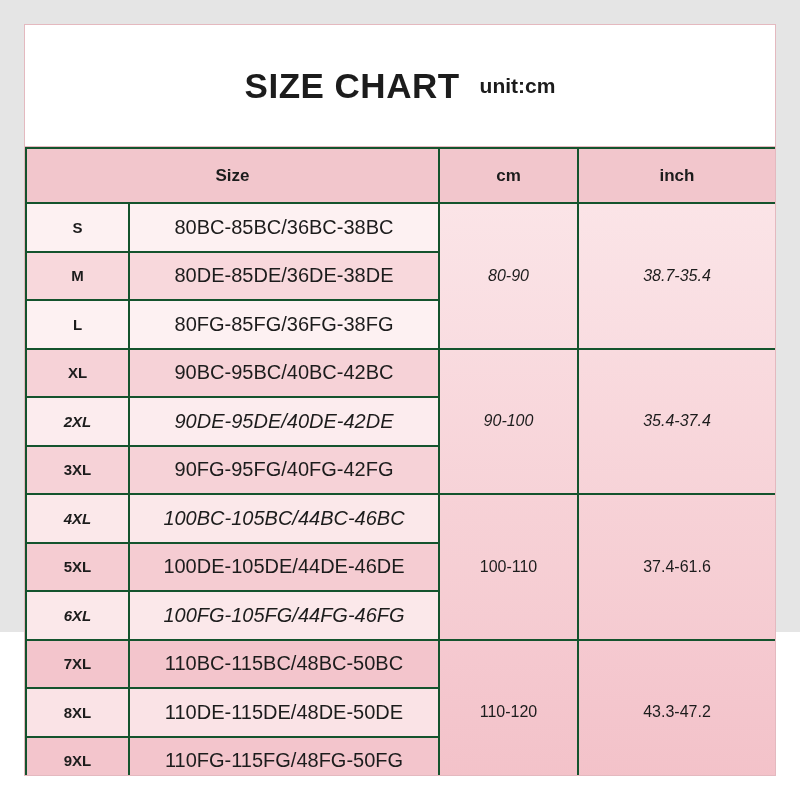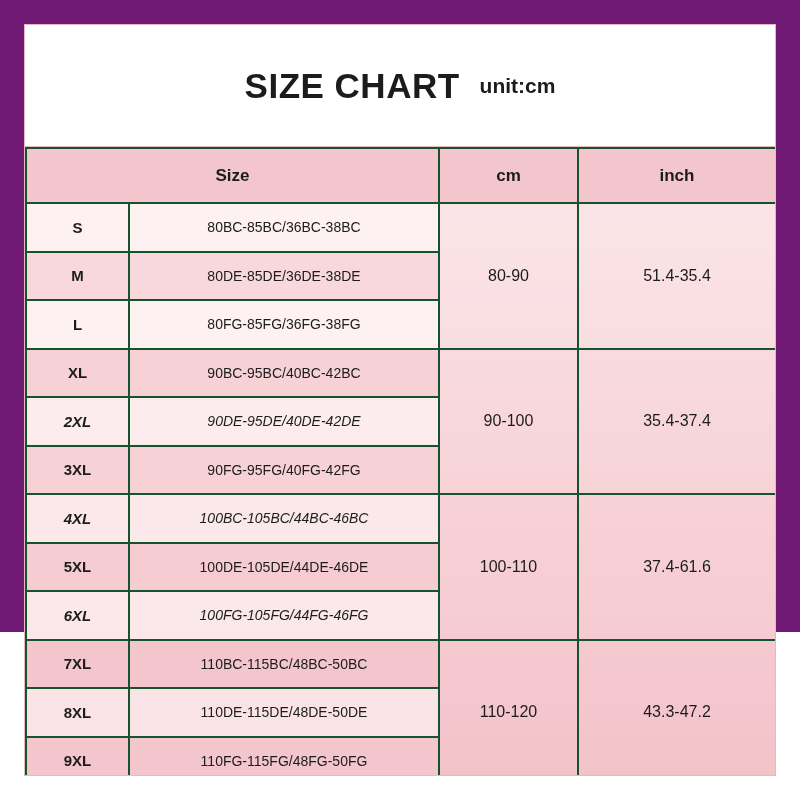--- a/index.html
+++ b/index.html
@@ -11,21 +11,21 @@
     height: 800px;
     background: #ffffff;
     font-family: "Liberation Sans", sans-serif;
     -webkit-font-smoothing: antialiased;
   }
   .page {
     position: relative;
     width: 800px;
     height: 632px;
     box-sizing: border-box;
-    background: #701a75;
+    background: #e5e5e5;
     padding: 24px 24px 24px 24px;
   }
   .chart-wrap {
     position: relative;
     width: 752px;
     height: 752px;
     border: 1px solid #e4b9bf;
     box-sizing: border-box;
     background: #ffffff;
     overflow: hidden;
@@ -79,40 +79,40 @@
     background: #f2c6cc;
   }
   tbody tr {
     height: 48.5px;
   }
   tbody td.size-cell {
     font-size: 15px;
     font-weight: bold;
   }
   tbody td.detail-cell {
-    font-size: 14px;
+    font-size: 20px;
     font-weight: normal;
   }
   tbody td.group-cell {
     font-size: 16px;
     font-weight: normal;
   }
 
   
   .tier1-light { background: #fdf1f2; }
   .tier1-dark  { background: #f8d8dc; }
   .tier2-light { background: #fcecee; font-style: italic; }
   .tier2-dark  { background: #f6d2d7; }
   .tier3-light { background: #fbe8ea; font-style: italic; }
   .tier3-dark  { background: #f5ccd2; }
   .tier4-light { background: #fae3e6; }
   .tier4-dark  { background: #f3c5cc; margin-left: 20px; }
 
-  .grp1 { background: linear-gradient(to bottom, #fbe4e7, #f9dde1); }
-  .grp2 { background: linear-gradient(to bottom, #f9dbdf, #f7d3d8); }
+  .grp1 { background: linear-gradient(to bottom, #fbe4e7, #f9dde1); font-style: italic; }
+  .grp2 { background: linear-gradient(to bottom, #f9dbdf, #f7d3d8); font-style: italic; }
   .grp3 { background: linear-gradient(to bottom, #f7d2d7, #f5cbd1); }
   .grp4 { background: linear-gradient(to bottom, #f5c9d0, #f3c2c9); }
 </style>
 </head>
 <body>
 
 <div class="page">
   <div class="chart-wrap">
 
     <div class="title-row">
@@ -133,21 +133,21 @@
           <th>cm</th>
           <th>inch</th>
         </tr>
       </thead>
       <tbody>
 
         <tr>
           <td class="size-cell tier1-light">S</td>
           <td class="detail-cell tier1-light">80BC-85BC/36BC-38BC</td>
           <td class="group-cell grp1" rowspan="3">80-90</td>
-          <td class="group-cell grp1" rowspan="3">51.4-35.4</td>
+          <td class="group-cell grp1" rowspan="3">38.7-35.4</td>
         </tr>
         <tr>
           <td class="size-cell tier1-dark">M</td>
           <td class="detail-cell tier1-dark">80DE-85DE/36DE-38DE</td>
         </tr>
         <tr>
           <td class="size-cell tier1-light">L</td>
           <td class="detail-cell tier1-light">80FG-85FG/36FG-38FG</td>
         </tr>
 

